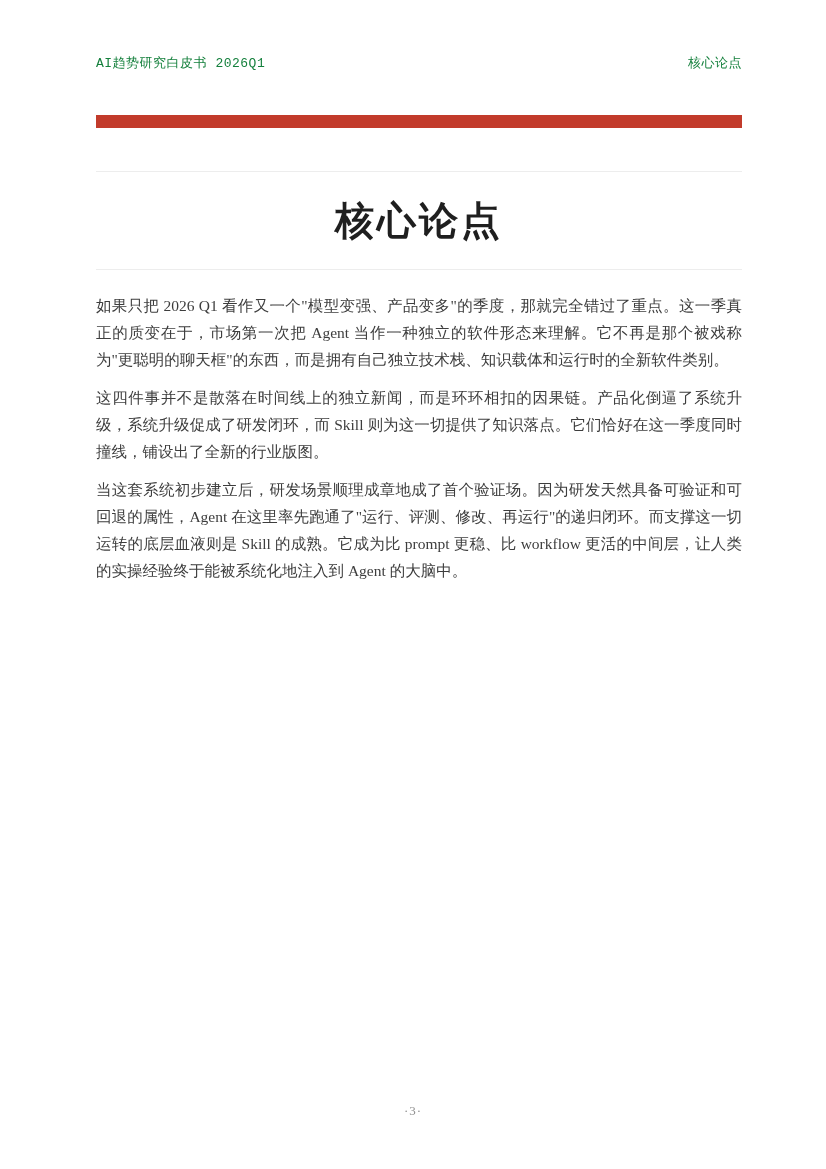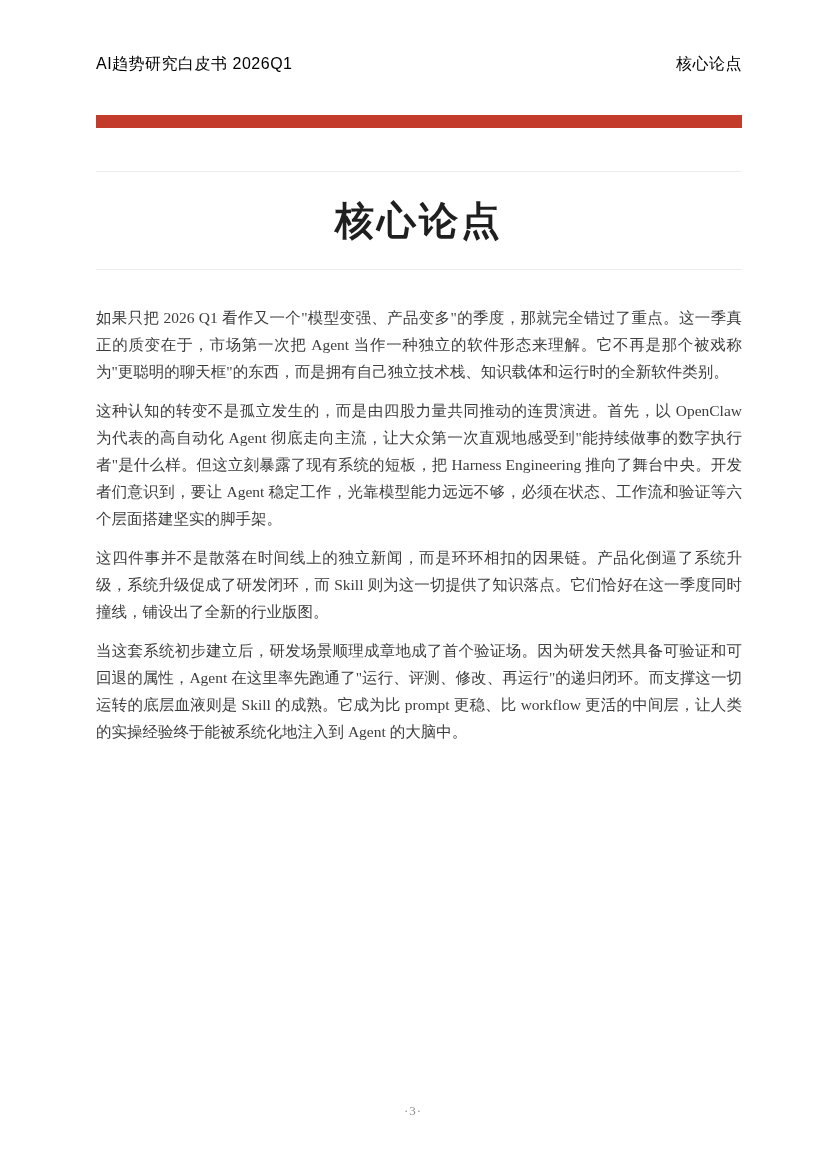--- a/index.html
+++ b/index.html
@@ -17,23 +17,23 @@
       font-family: "Liberation Serif", "DejaVu Serif", serif;
     }
     .running-header {
       position: absolute;
       top: 54px;
       left: 96px;
       width: 646px;
       display: flex;
       justify-content: space-between;
       align-items: baseline;
-      font-family: Liberation Sans, sans-serif;
-      font-size: 16px;
-      color: #000000;
+      font-family: Liberation Mono, monospace;
+      font-size: 13px;
+      color: #15803d;
       letter-spacing: 0.5px;
     }
     .accent-bar {
       position: absolute;
       top: 115px;
       left: 96px;
       width: 646px;
       height: 13px;
       background: #c23b2b;
     }
@@ -61,21 +61,21 @@
       position: absolute;
       top: 292px;
       left: 96px;
       width: 646px;
       font-size: 15.5px;
       line-height: 27px;
       color: #3d3d3d;
       text-align: justify;
     }
     .content p {
-      margin: 12px 0 11px 0;
+      margin: 0 0 11px 0;
     }
     .footer {
       position: absolute;
       left: 0;
       bottom: 50px;
       width: 100%;
       text-align: center;
       font-size: 13px;
       color: #8f8f8f;
       letter-spacing: 1px;
@@ -94,21 +94,20 @@
   <div class="accent-bar"></div>
 
   <div class="title-block">
     <div class="rule"></div>
     <div class="page-title">核心论点</div>
     <div class="rule"></div>
   </div>
 
   <div class="content">
     <p>如果只把 2026 Q1 看作又一个"模型变强、产品变多"的季度，那就完全错过了重点。这一季真正的质变在于，市场第一次把 Agent 当作一种独立的软件形态来理解。它不再是那个被戏称为"更聪明的聊天框"的东西，而是拥有自己独立技术栈、知识载体和运行时的全新软件类别。</p>
-    <p>这种认知的转变不是孤立发生的，而是由四股力量共同推动的连贯演进。首先，以 OpenClaw 为代表的高自动化 Agent 彻底走向主流，让大众第一次直观地感受到"能持续做事的数字执行者"是什么样。但这立刻暴露了现有系统的短板，把 Harness Engineering 推向了舞台中央。开发者们意识到，要让 Agent 稳定工作，光靠模型能力远远不够，必须在状态、工作流和验证等六个层面搭建坚实的脚手架。</p>
     <p>这四件事并不是散落在时间线上的独立新闻，而是环环相扣的因果链。产品化倒逼了系统升级，系统升级促成了研发闭环，而 Skill 则为这一切提供了知识落点。它们恰好在这一季度同时撞线，铺设出了全新的行业版图。</p>
     <p>当这套系统初步建立后，研发场景顺理成章地成了首个验证场。因为研发天然具备可验证和可回退的属性，Agent 在这里率先跑通了"运行、评测、修改、再运行"的递归闭环。而支撑这一切运转的底层血液则是 Skill 的成熟。它成为比 prompt 更稳、比 workflow 更活的中间层，让人类的实操经验终于能被系统化地注入到 Agent 的大脑中。</p>
   </div>
 
   <div class="footer">
     <span>·3·</span>
   </div>
 
 </div>
 

